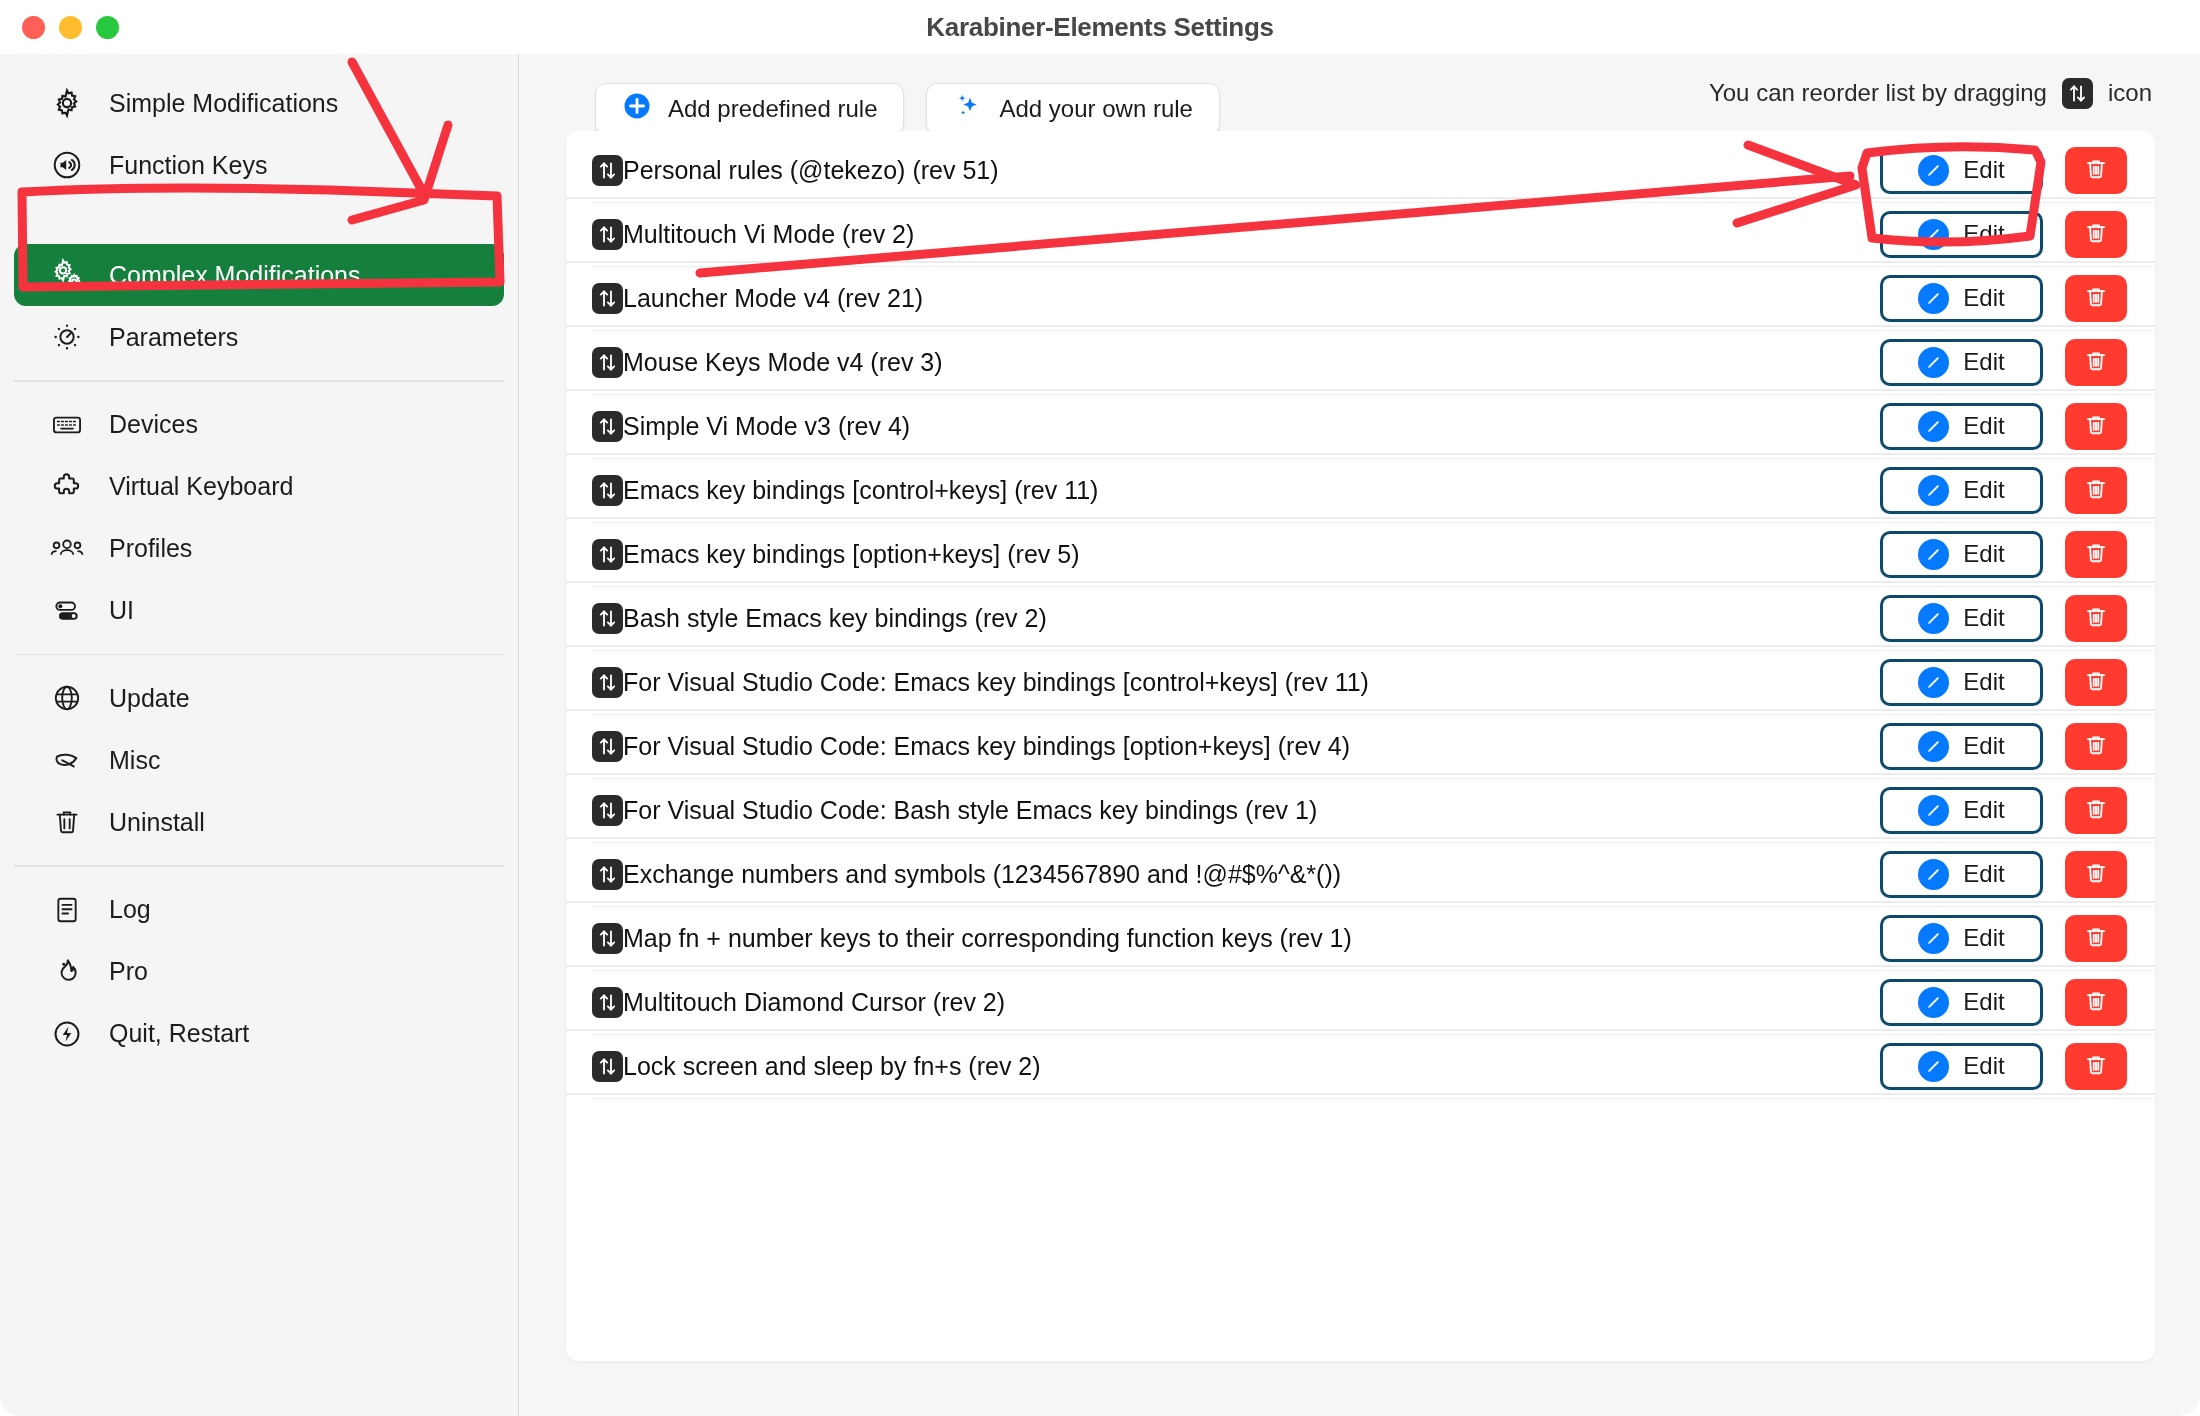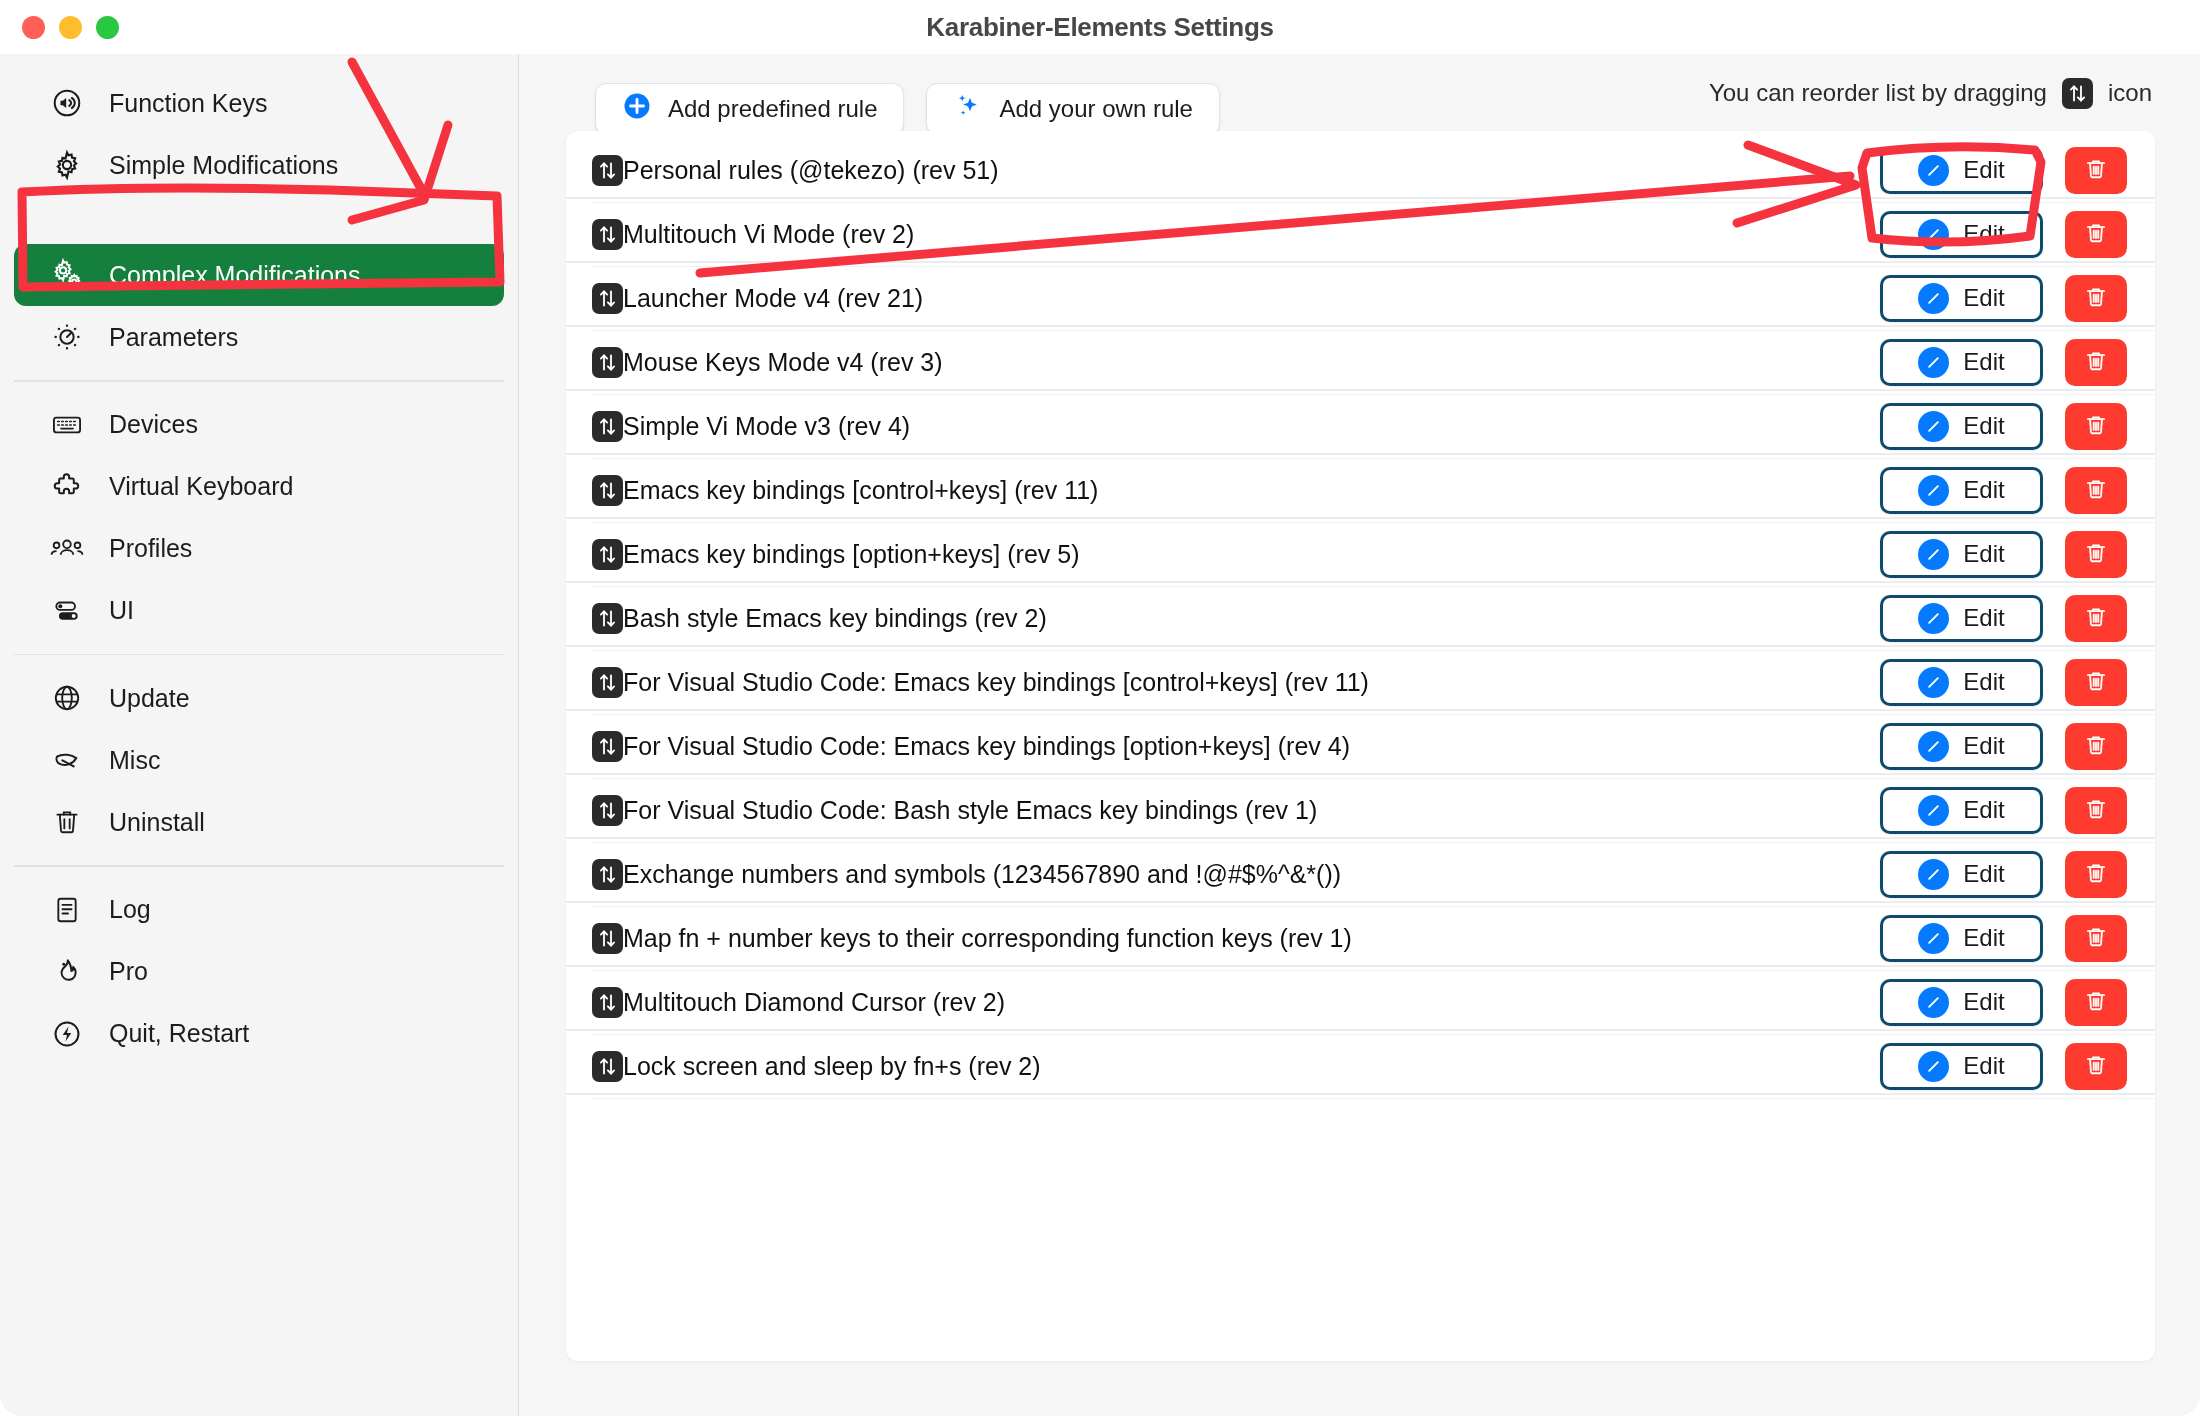--- a/index.html
+++ b/index.html
@@ -186,37 +186,37 @@
       <span class="light green"></span>
     </div>
     <div id="window-title">Karabiner-Elements Settings</div>
   </div>
 
   <div id="sidebar">
 
     <div class="nav-group">
       <div class="nav-item">
         <span class="nav-icon">
+          <svg width="32" height="32" viewBox="0 0 24 24" fill="none" stroke="#1c1c1c" stroke-width="1.6">
+            <circle cx="12" cy="12" r="3.1"></circle>
+            <path d="M12 2.6l1.1 2.1 2.3-.5.4 2.3 2.3.5-.9 2.2 1.7 1.6-1.7 1.6.9 2.2-2.3.5-.4 2.3-2.3-.5L12 21.4l-1.1-2.1-2.3.5-.4-2.3-2.3-.5.9-2.2L5.1 13.2l1.7-1.6-.9-2.2 2.3-.5.4-2.3 2.3.5z"></path>
+          </svg>
+        </span>
+        <span class="nav-label">Simple Modifications</span>
+      </div>
+      <div class="nav-item">
+        <span class="nav-icon">
           <svg width="32" height="32" viewBox="0 0 24 24" fill="none" stroke="#1c1c1c" stroke-width="1.5">
             <circle cx="12" cy="12" r="9.2"></circle>
             <path d="M11.4 8.2L8.8 10.3H7.1v3.4h1.7l2.6 2.1z" fill="#1c1c1c" stroke="none"></path>
             <path d="M13.7 9.8c.9.6 1.4 1.4 1.4 2.2s-.5 1.6-1.4 2.2" stroke-linecap="round"></path>
             <path d="M15.6 8.2c1.4.9 2.2 2.2 2.2 3.8s-.8 2.9-2.2 3.8" stroke-linecap="round"></path>
           </svg>
         </span>
         <span class="nav-label">Function Keys</span>
-      </div>
-      <div class="nav-item">
-        <span class="nav-icon">
-          <svg width="32" height="32" viewBox="0 0 24 24" fill="none" stroke="#1c1c1c" stroke-width="1.6">
-            <circle cx="12" cy="12" r="3.1"></circle>
-            <path d="M12 2.6l1.1 2.1 2.3-.5.4 2.3 2.3.5-.9 2.2 1.7 1.6-1.7 1.6.9 2.2-2.3.5-.4 2.3-2.3-.5L12 21.4l-1.1-2.1-2.3.5-.4-2.3-2.3-.5.9-2.2L5.1 13.2l1.7-1.6-.9-2.2 2.3-.5.4-2.3 2.3.5z"></path>
-          </svg>
-        </span>
-        <span class="nav-label">Simple Modifications</span>
       </div>
       <div class="nav-item selected">
         <span class="nav-icon">
           <svg width="34" height="34" viewBox="0 0 26 26" fill="none" stroke="#ffffff" stroke-width="1.5">
             <circle cx="10" cy="9.5" r="2.4"></circle>
             <path d="M10 1.9l.9 1.7 1.9-.4.3 1.9 1.9.4-.7 1.8 1.4 1.3-1.4 1.3.7 1.8-1.9.4-.3 1.9-1.9-.4L10 17.1l-.9-1.7-1.9.4-.3-1.9-1.9-.4.7-1.8L4.3 10.5l1.4-1.3-.7-1.8 1.9-.4.3-1.9 1.9.4z"></path>
             <circle cx="18.5" cy="18" r="1.6"></circle>
             <path d="M18.5 13l.6 1.1 1.3-.3.2 1.3 1.3.3-.5 1.2.9.9-.9.9.5 1.2-1.3.3-.2 1.3-1.3-.3-.6 1.1-.6-1.1-1.3.3-.2-1.3-1.3-.3.5-1.2-.9-.9.9-.9-.5-1.2 1.3-.3.2-1.3 1.3.3z"></path>
           </svg>
         </span>

